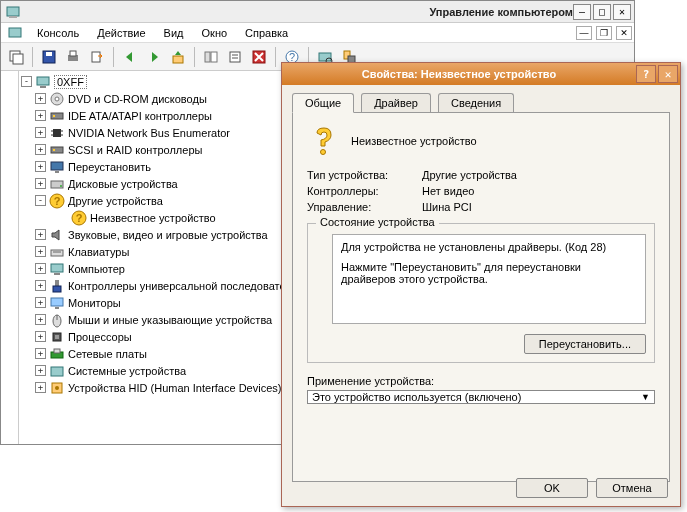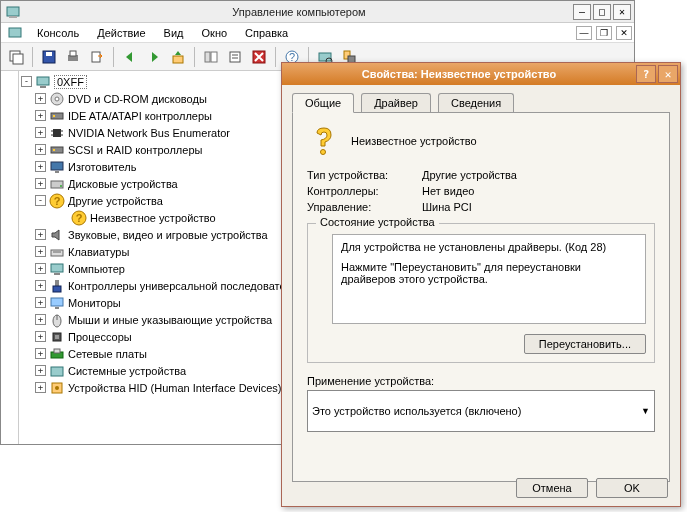--- a/index.html
+++ b/index.html
@@ -2,21 +2,21 @@
 <html><head>
 <meta charset="utf-8">
 <style>
   * { box-sizing: border-box; font-family: "Tahoma", "Verdana", sans-serif; font-size: 11px; }
   body { margin: 0; background: #fff; width: 687px; height: 512px; position: relative; overflow: hidden; }
 
   
   .main-window { width: 635px; height: 445px; position: absolute; top: 0; left: 0; border: 1px solid #888; background: #fff; }
   .titlebar { height: 22px; background: #eee; display: flex; align-items: center; border-bottom: 1px solid #ccc; }
   .titlebar-icon { width: 16px; height: 16px; margin: 0 4px; }
-  .titlebar-title { flex: 1; text-align: center; font-weight: normal; color: #222; }
+  .titlebar-title { flex: 1; text-align: right; font-weight: bold; color: #222; }
   .win-controls { display: flex; gap: 2px; padding-right: 3px; }
   .win-btn { width: 18px; height: 16px; border: 1px solid #888; background: #f8f8f8; display: flex; align-items: center; justify-content: center; cursor: pointer; font-family: monospace; font-size: 10px; line-height: 1; }
 
   .menubar { height: 20px; display: flex; align-items: center; padding: 0 2px; border-bottom: 1px solid #ddd; gap: 2px; }
   .menubar .mi { padding: 2px 8px; cursor: pointer; }
   .menubar .spacer { flex: 1; }
   .menubar .wctl { width: 16px; height: 14px; border: 1px solid #aaa; margin-left: 2px; display:flex; align-items:center; justify-content:center; font-size:9px; }
 
   .toolbar { height: 28px; display: flex; align-items: center; padding: 2px 4px; gap: 2px; border-bottom: 1px solid #ccc; background:#f4f4f4;}
   .tb-btn { width: 22px; height: 22px; border: 1px solid transparent; display: flex; align-items: center; justify-content: center; cursor: pointer; }
@@ -51,21 +51,21 @@
   .big-q { width: 32px; height: 32px; }
   .prop-row { display: flex; margin: 4px 0; }
   .prop-label { width: 115px; }
   .groupbox { border: 1px solid #bbb; padding: 10px 8px 8px 24px; margin-top: 10px; position: relative; }
   .groupbox .caption { position: absolute; top: -8px; left: 8px; background: #f7f5ef; padding: 0 4px; }
   .status-text { border: 1px solid #aaa; background: #fff; height: 90px; padding: 6px 8px; overflow-y: scroll; margin-bottom: 10px; }
   .btn { border: 1px solid #888; background: #ece9e2; padding: 3px 14px; cursor: pointer; border-radius: 2px; }
   .btn-row-right { display:flex; justify-content:flex-end; }
 
   .usage-label { margin-top: 12px; margin-bottom: 3px; }
-  .select { width: 100%; border: 1px solid #888; background: #fff; padding: 14px 4px; display: flex; align-items: center; justify-content: space-between; cursor: pointer; }
+  .select { width: 100%; border: 1px solid #888; background: #fff; padding: 0 4px; display: flex; align-items: center; justify-content: space-between; cursor: pointer; }
   .select .arrow { font-size: 9px; }
 
   .dlg-buttons { position: absolute; right: 12px; bottom: 8px; display: flex; gap: 8px; }
   .dlg-buttons .btn { min-width: 72px; text-align:center; }
 
   
   svg { display:block; }
 </style>
 </head>
 <body>
@@ -248,21 +248,21 @@
             <span class="tree-label">SCSI и RAID контроллеры</span>
           </div>
           <div class="tree-item ind1">
             <span class="tree-toggle">+</span>
             <span class="tree-icon">
               <svg viewBox="0 0 16 16">
                 <rect x="2" y="3" width="12" height="8" fill="#47a" stroke="#235"></rect>
                 <rect x="6" y="12" width="4" height="2" fill="#888"></rect>
               </svg>
             </span>
-            <span class="tree-label">Изготовитель</span>
+            <span class="tree-label">Переустановить</span>
           </div>
           <div class="tree-item ind1">
             <span class="tree-toggle">+</span>
             <span class="tree-icon">
               <svg viewBox="0 0 16 16">
                 <rect x="2" y="5" width="12" height="7" fill="#ccc" stroke="#666"></rect>
                 <circle cx="12" cy="10" r="1" fill="#3a3"></circle>
               </svg>
             </span>
             <span class="tree-label">Дисковые устройства</span>
@@ -441,16 +441,16 @@
     </div>
 
     <div class="usage-label">Применение устройства:</div>
     <div class="select">
       <span>Это устройство используется (включено)</span>
       <span class="arrow">▼</span>
     </div>
   </div>
 
   <div class="dlg-buttons">
+    <button class="btn">OK</button>
     <button class="btn">Отмена</button>
-    <button class="btn">OK</button>
   </div>
 </div>
 
 </body></html>

